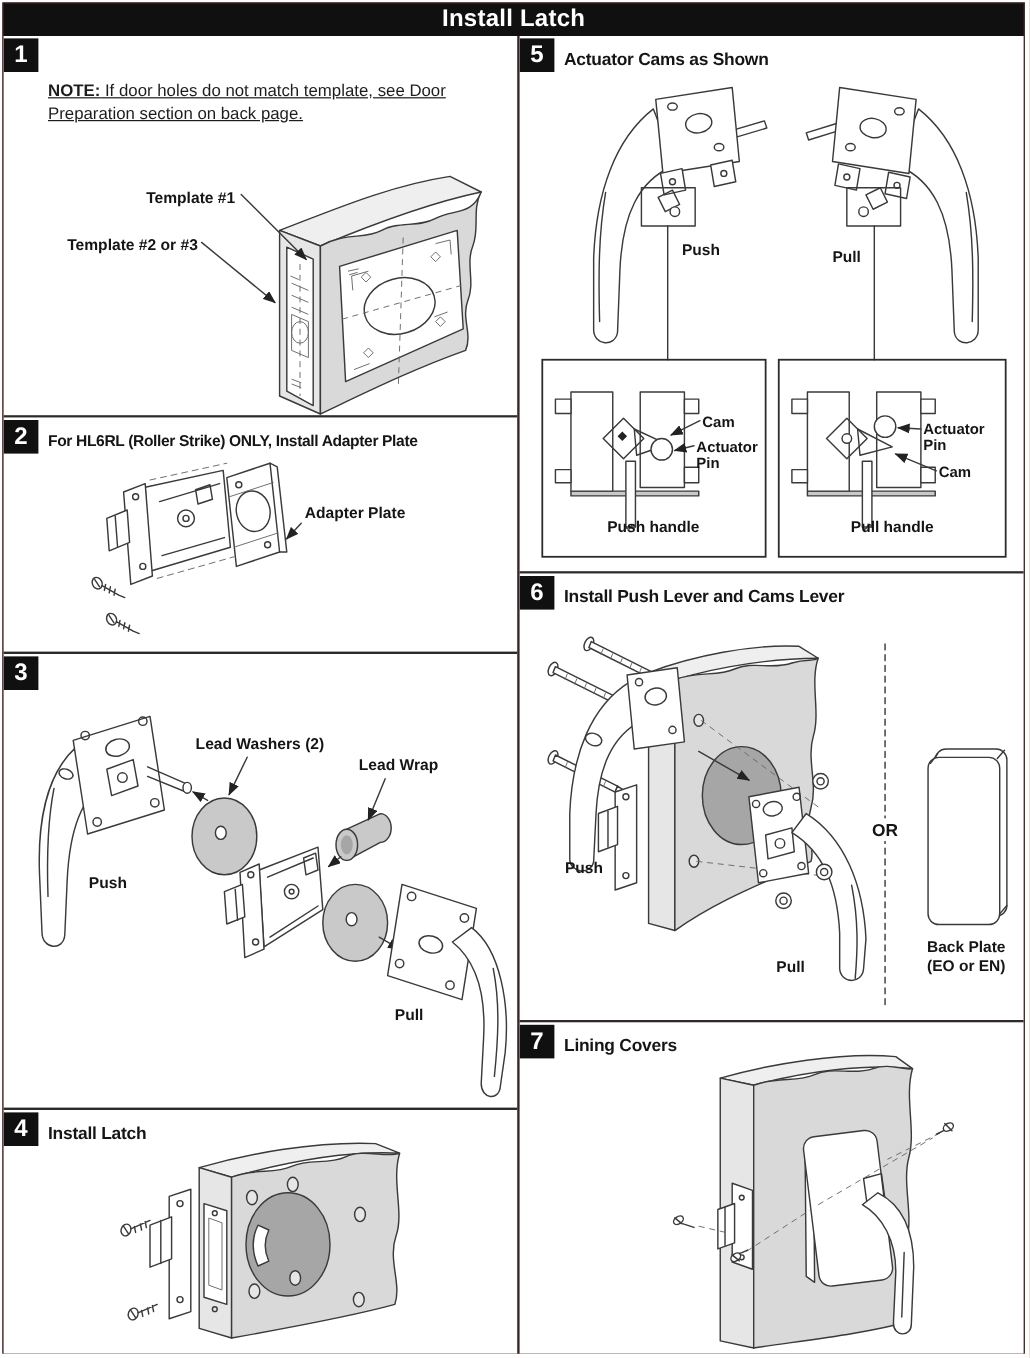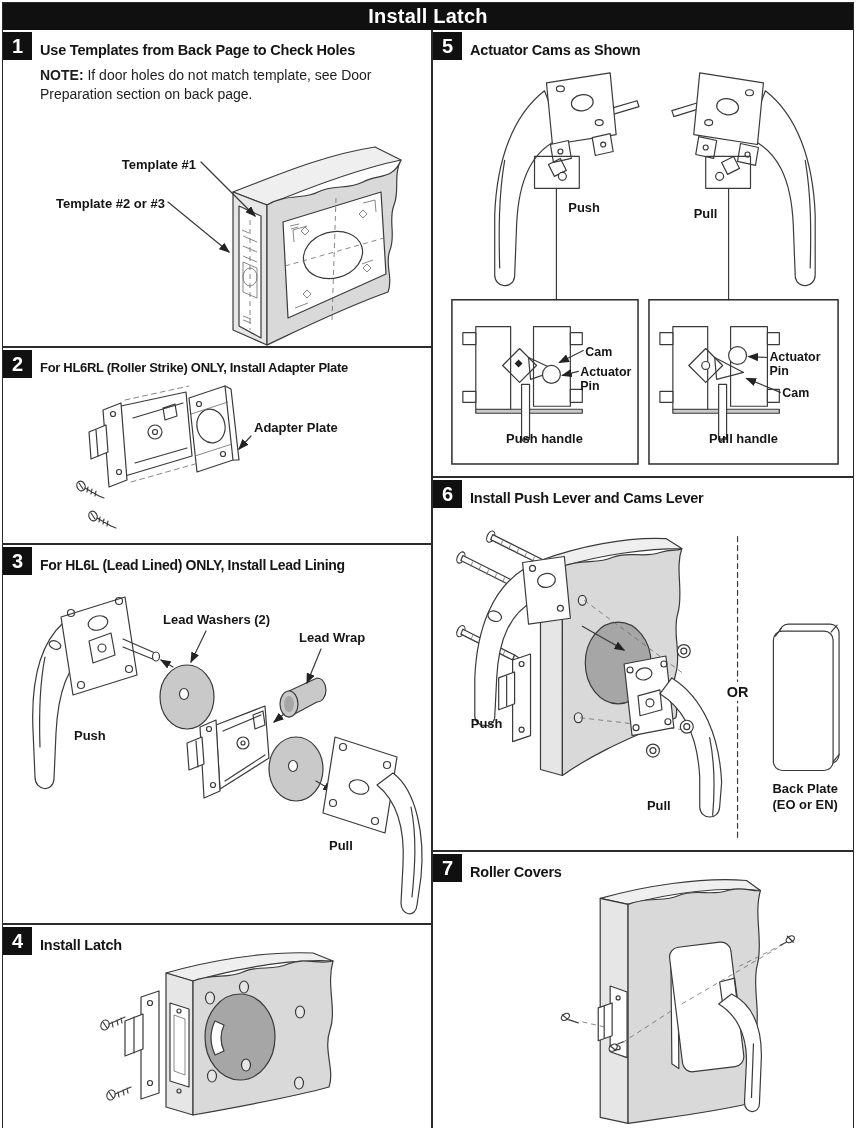--- a/index.html
+++ b/index.html
@@ -10,21 +10,21 @@
   .columns{position:absolute;left:0;top:27px;right:0;bottom:0;display:flex;}
   .col-left{width:428px;border-right:2px solid #2b2b2b;box-sizing:content-box;}
   .col-right{flex:1;}
   .sec{position:relative;box-sizing:border-box;overflow:hidden;background:#fff;}
   .sec.bb{border-bottom:2px solid #2b2b2b;}
   .badge{position:absolute;left:0;top:2px;width:29px;height:28px;background:#101010;color:#fff;
     font:bold 20px/28px "Liberation Sans",sans-serif;text-align:center;z-index:3;}
   .heading{position:absolute;left:37px;top:12px;font:bold 14.5px/1.2 "Liberation Sans",sans-serif;
     color:#151515;white-space:nowrap;letter-spacing:-0.2px;z-index:3;}
   .heading.sm{font-size:13px;letter-spacing:-0.3px;}
-  .note{position:absolute;left:37px;top:36px;width:345px;font:14px/1.35 "Liberation Sans",sans-serif;color:#1d1d1d;z-index:3;}
+  .note{position:absolute;left:37px;top:36px;width:345px;font:14px/1.35 "Liberation Sans",sans-serif;color:#1d1d1d;z-index:3;text-decoration:underline;}
   .note b{font-weight:bold;}
   svg.dia{position:absolute;left:0;top:0;width:100%;height:100%;z-index:1;}
   .s{stroke:#3a3a3a;stroke-width:1.2;fill:none;stroke-linejoin:round;stroke-linecap:round;}
   .sthin{stroke:#6a6a6a;stroke-width:.8;fill:none;}
   .f-w{fill:#fff;}
   .f-door{fill:#d9d9d9;}
   .f-edge{fill:#e6e6e6;}
   .f-top{fill:#efefef;}
   .f-gray{fill:#c9c9c9;}
   .f-dark{fill:#a6a6a6;}
@@ -77,21 +77,20 @@
           <g>
             <text class="lbl" x="193" y="139" text-anchor="end">Template #1</text>
             <line class="s" x1="198" y1="132" x2="252" y2="186" marker-end="url(#ar1)"></line>
           </g>
           <g>
             <text class="lbl" x="53" y="178">Template #2 or #3</text>
             <line class="s" x1="165" y1="172" x2="226" y2="222" marker-end="url(#ar1)"></line>
           </g>
         </svg>
         <div class="badge">1</div>
-        <div class="heading">Use Templates from Back Page to Check Holes</div>
         <div class="note">
           <b>NOTE:</b>
           <span>If door holes do not match template, see Door Preparation section on back page.</span>
         </div>
       </div>
 
       <div class="sec bb" style="height:197px">
         <svg class="dia" viewBox="0 0 428 195">
           <defs>
             <marker id="ar2" markerWidth="9" markerHeight="7" refX="8" refY="3.5" orient="auto">
@@ -197,21 +196,20 @@
               <circle class="s" cx="384" cy="220" r="3.5"></circle>
             <circle class="s" cx="330" cy="258" r="3.5"></circle>
               <circle class="s" cx="372" cy="276" r="3.5"></circle>
             <ellipse class="s" cx="356" cy="242" rx="10" ry="7" transform="rotate(15 356 242)"></ellipse>
             <path class="s f-w" d="M390,228 C414,246 422,292 418,332 L414,360 C413,373 398,371 398,358 L400,320 C402,284 394,256 374,240 Z"></path>
             <path class="s" d="M408,262 C414,292 412,322 409,352"></path>
           </g>
           <text class="lbl" x="326" y="305">Pull</text>
         </svg>
         <div class="badge">3</div>
-        <div class="heading sm" style="font-size:14px">For HL6L (Lead Lined) ONLY, Install Lead Lining</div>
       </div>
 
       <div class="sec" style="height:203px">
         <svg class="dia" viewBox="0 0 428 203">
           <g>
             <path class="s f-top" d="M163,48 L190,56 C240,42 290,34 330,36 L310,28 C260,26 205,36 163,48 Z"></path>
             <path class="s f-edge" d="M163,48 L190,56 L190,190 L163,182 Z"></path>
             <path class="s f-door" d="M190,56 C210,48 225,54 240,47 C255,40 270,46 285,39 C300,32 318,40 330,36
                      C323,60 334,85 327,105 C320,125 332,145 326,162
                      C290,172 235,182 190,190 Z"></path>
@@ -465,17 +463,17 @@
             <path class="sthin dash" d="M352,92 L308,114 M150,170 L176,176 M190,191 L244,156 M250,152 L346,96"></path>
             <ellipse class="s f-w" cx="359" cy="87" rx="3" ry="4.5" transform="rotate(60 359 87)"></ellipse>
             <path class="s" d="M356,84 L362,90 M355,90 L349,93"></path>
             <ellipse class="s f-w" cx="133" cy="165" rx="3" ry="4.5" transform="rotate(55 133 165)"></ellipse>
             <path class="s" d="M130,163 L136,168 M137,168 L146,171"></path>
             <ellipse class="s f-w" cx="181" cy="196" rx="3" ry="4.5" transform="rotate(55 181 196)"></ellipse>
             <path class="s" d="M178,194 L184,199 M184,193 L191,190"></path>
           </g>
         </svg>
         <div class="badge">7</div>
-        <div class="heading">Roller Covers</div>
+        <div class="heading">Lining Covers</div>
       </div>
     </div>
   </div>
 </div>
 
 </body></html>

